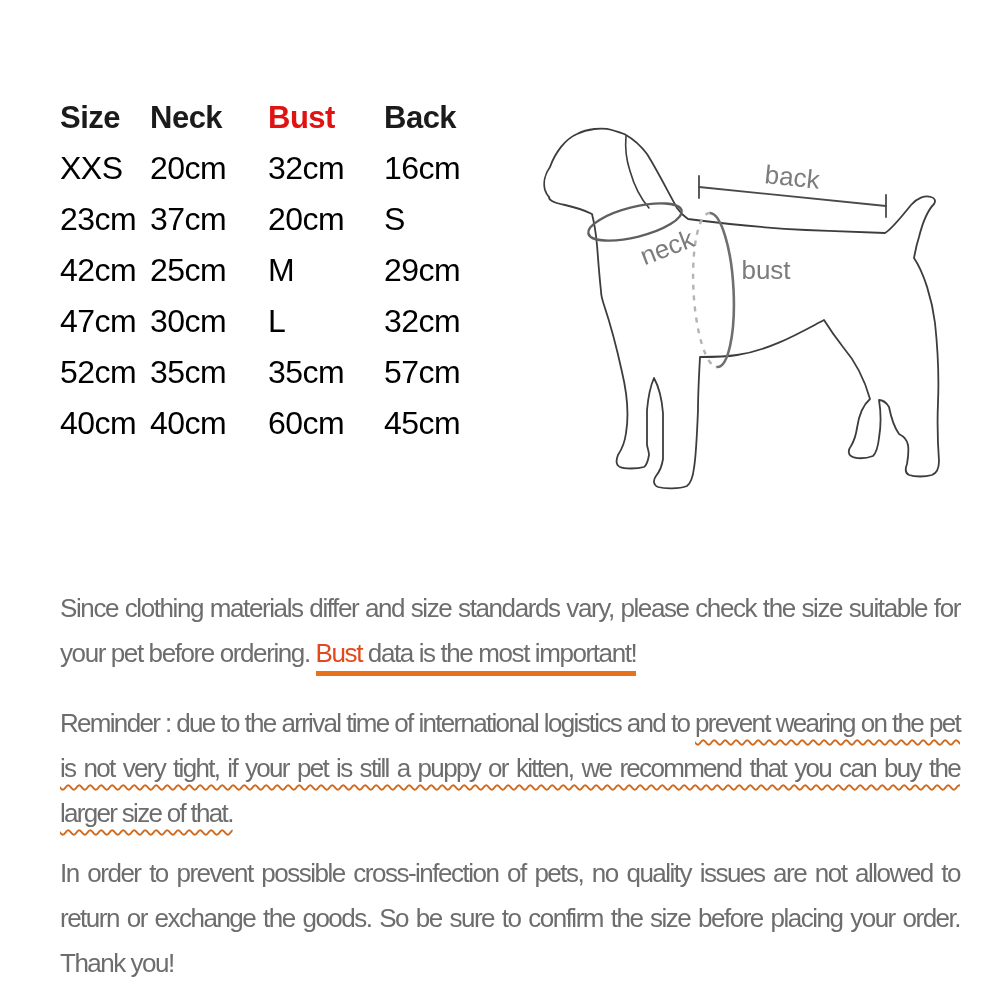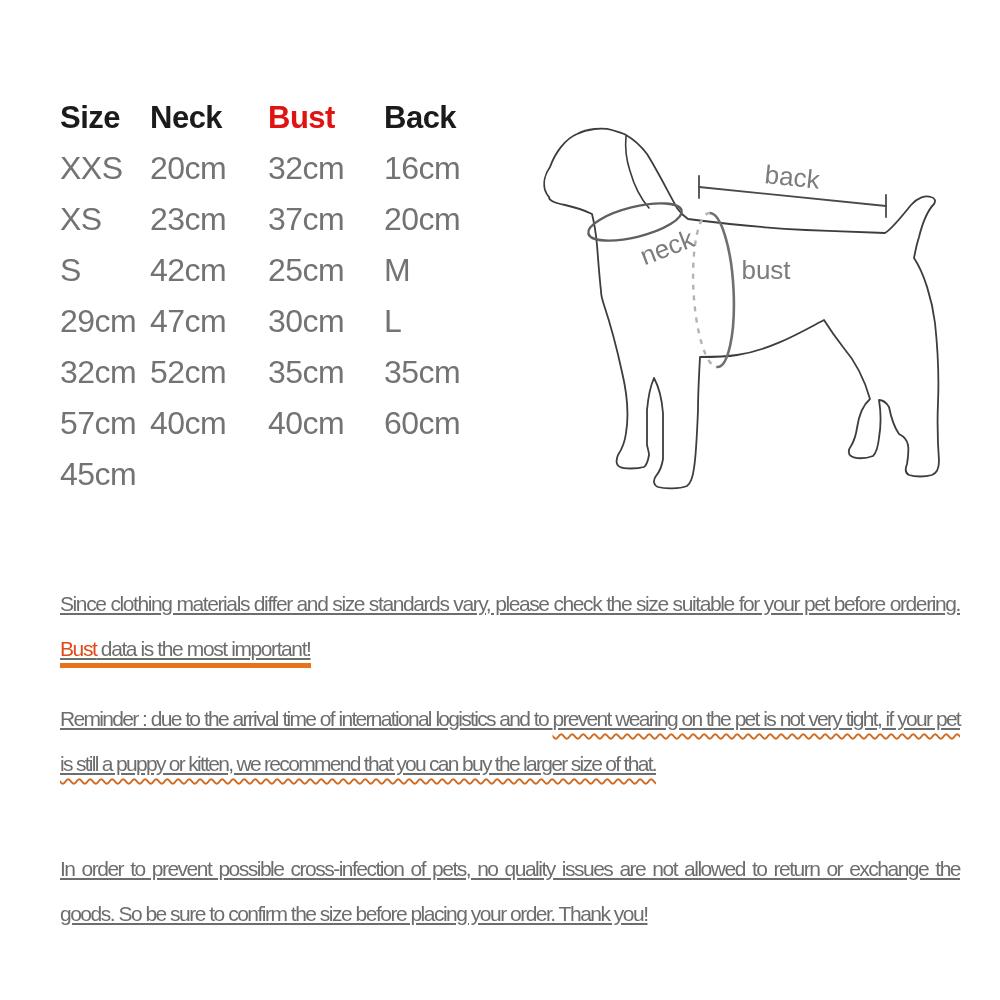--- a/index.html
+++ b/index.html
@@ -11,38 +11,37 @@
   
   .size-table {
     position:absolute; left:60px; top:92px;
     display:grid;
     grid-template-columns:90px 118px 116px 120px;
     grid-auto-rows:51px;
   }
   .size-table .cell { display:flex; align-items:center; }
   .hdr { font-size:31px; font-weight:700; color:#1b1b1b; letter-spacing:-0.5px; }
   .hdr.red { color:#e01212; }
-  .val { font-size:32px; font-weight:400; color:#737373; letter-spacing:-0.5px; }
+  .val { font-size:32px; font-weight:400; color:#000000; letter-spacing:-0.5px; }
 
   
   .dog-wrap { position:absolute; left:520px; top:110px; width:470px; height:460px; }
   .dog-wrap svg { display:block; }
   .dog-stroke { fill:none; stroke:#3d3d3d; stroke-width:1.8; stroke-linecap:round; stroke-linejoin:round; }
   .neck-ring  { fill:none; stroke:#5f5f5f; stroke-width:2.4; }
   .bust-solid { fill:none; stroke:#6f6f6f; stroke-width:2.6; stroke-linecap:round; }
   .bust-dash  { fill:none; stroke:#b3b3b3; stroke-width:2.4; stroke-dasharray:5 6; }
   .dim        { fill:none; stroke:#4a4a4a; stroke-width:1.8; stroke-linecap:round; }
   .diag-label { fill:#7c7c7c; font-family:"Liberation Sans", sans-serif; font-size:26px; }
 
   
   .note {
     position:absolute; left:60px; width:900px;
-    font-size:21px; line-height:45px; color:#6d6d6d;
+    font-size:26px; line-height:45px; color:#6d6d6d;
     text-align:justify;
-    text-decoration:underline;
   }
   #p1 { top:560px; letter-spacing:-1.4px; }
   #p2 { top:675px; letter-spacing:-1.7px; }
   #p3 { top:825px; letter-spacing:-1.5px; }
   .orange { color:#e2491b; }
   .heavy-underline { border-bottom:5px solid #e8711c; padding-bottom:3px; }
   .wavy {
     text-decoration-line:underline;
     text-decoration-style:wavy;
     text-decoration-color:#d06a1e;
@@ -59,21 +58,20 @@
     <div class="cell hdr">Size</div>
     <div class="cell hdr">Neck</div>
     <div class="cell hdr red">Bust</div>
     <div class="cell hdr">Back</div>
 
     <div class="cell val">XXS</div>
     <div class="cell val">20cm</div>
     <div class="cell val">32cm</div>
     <div class="cell val">16cm</div>
 
-    <div class="cell val">XS</div>
     <div class="cell val">23cm</div>
     <div class="cell val">37cm</div>
     <div class="cell val">20cm</div>
 
     <div class="cell val">S</div>
     <div class="cell val">42cm</div>
     <div class="cell val">25cm</div>
 
     <div class="cell val">M</div>
     <div class="cell val">29cm</div>

